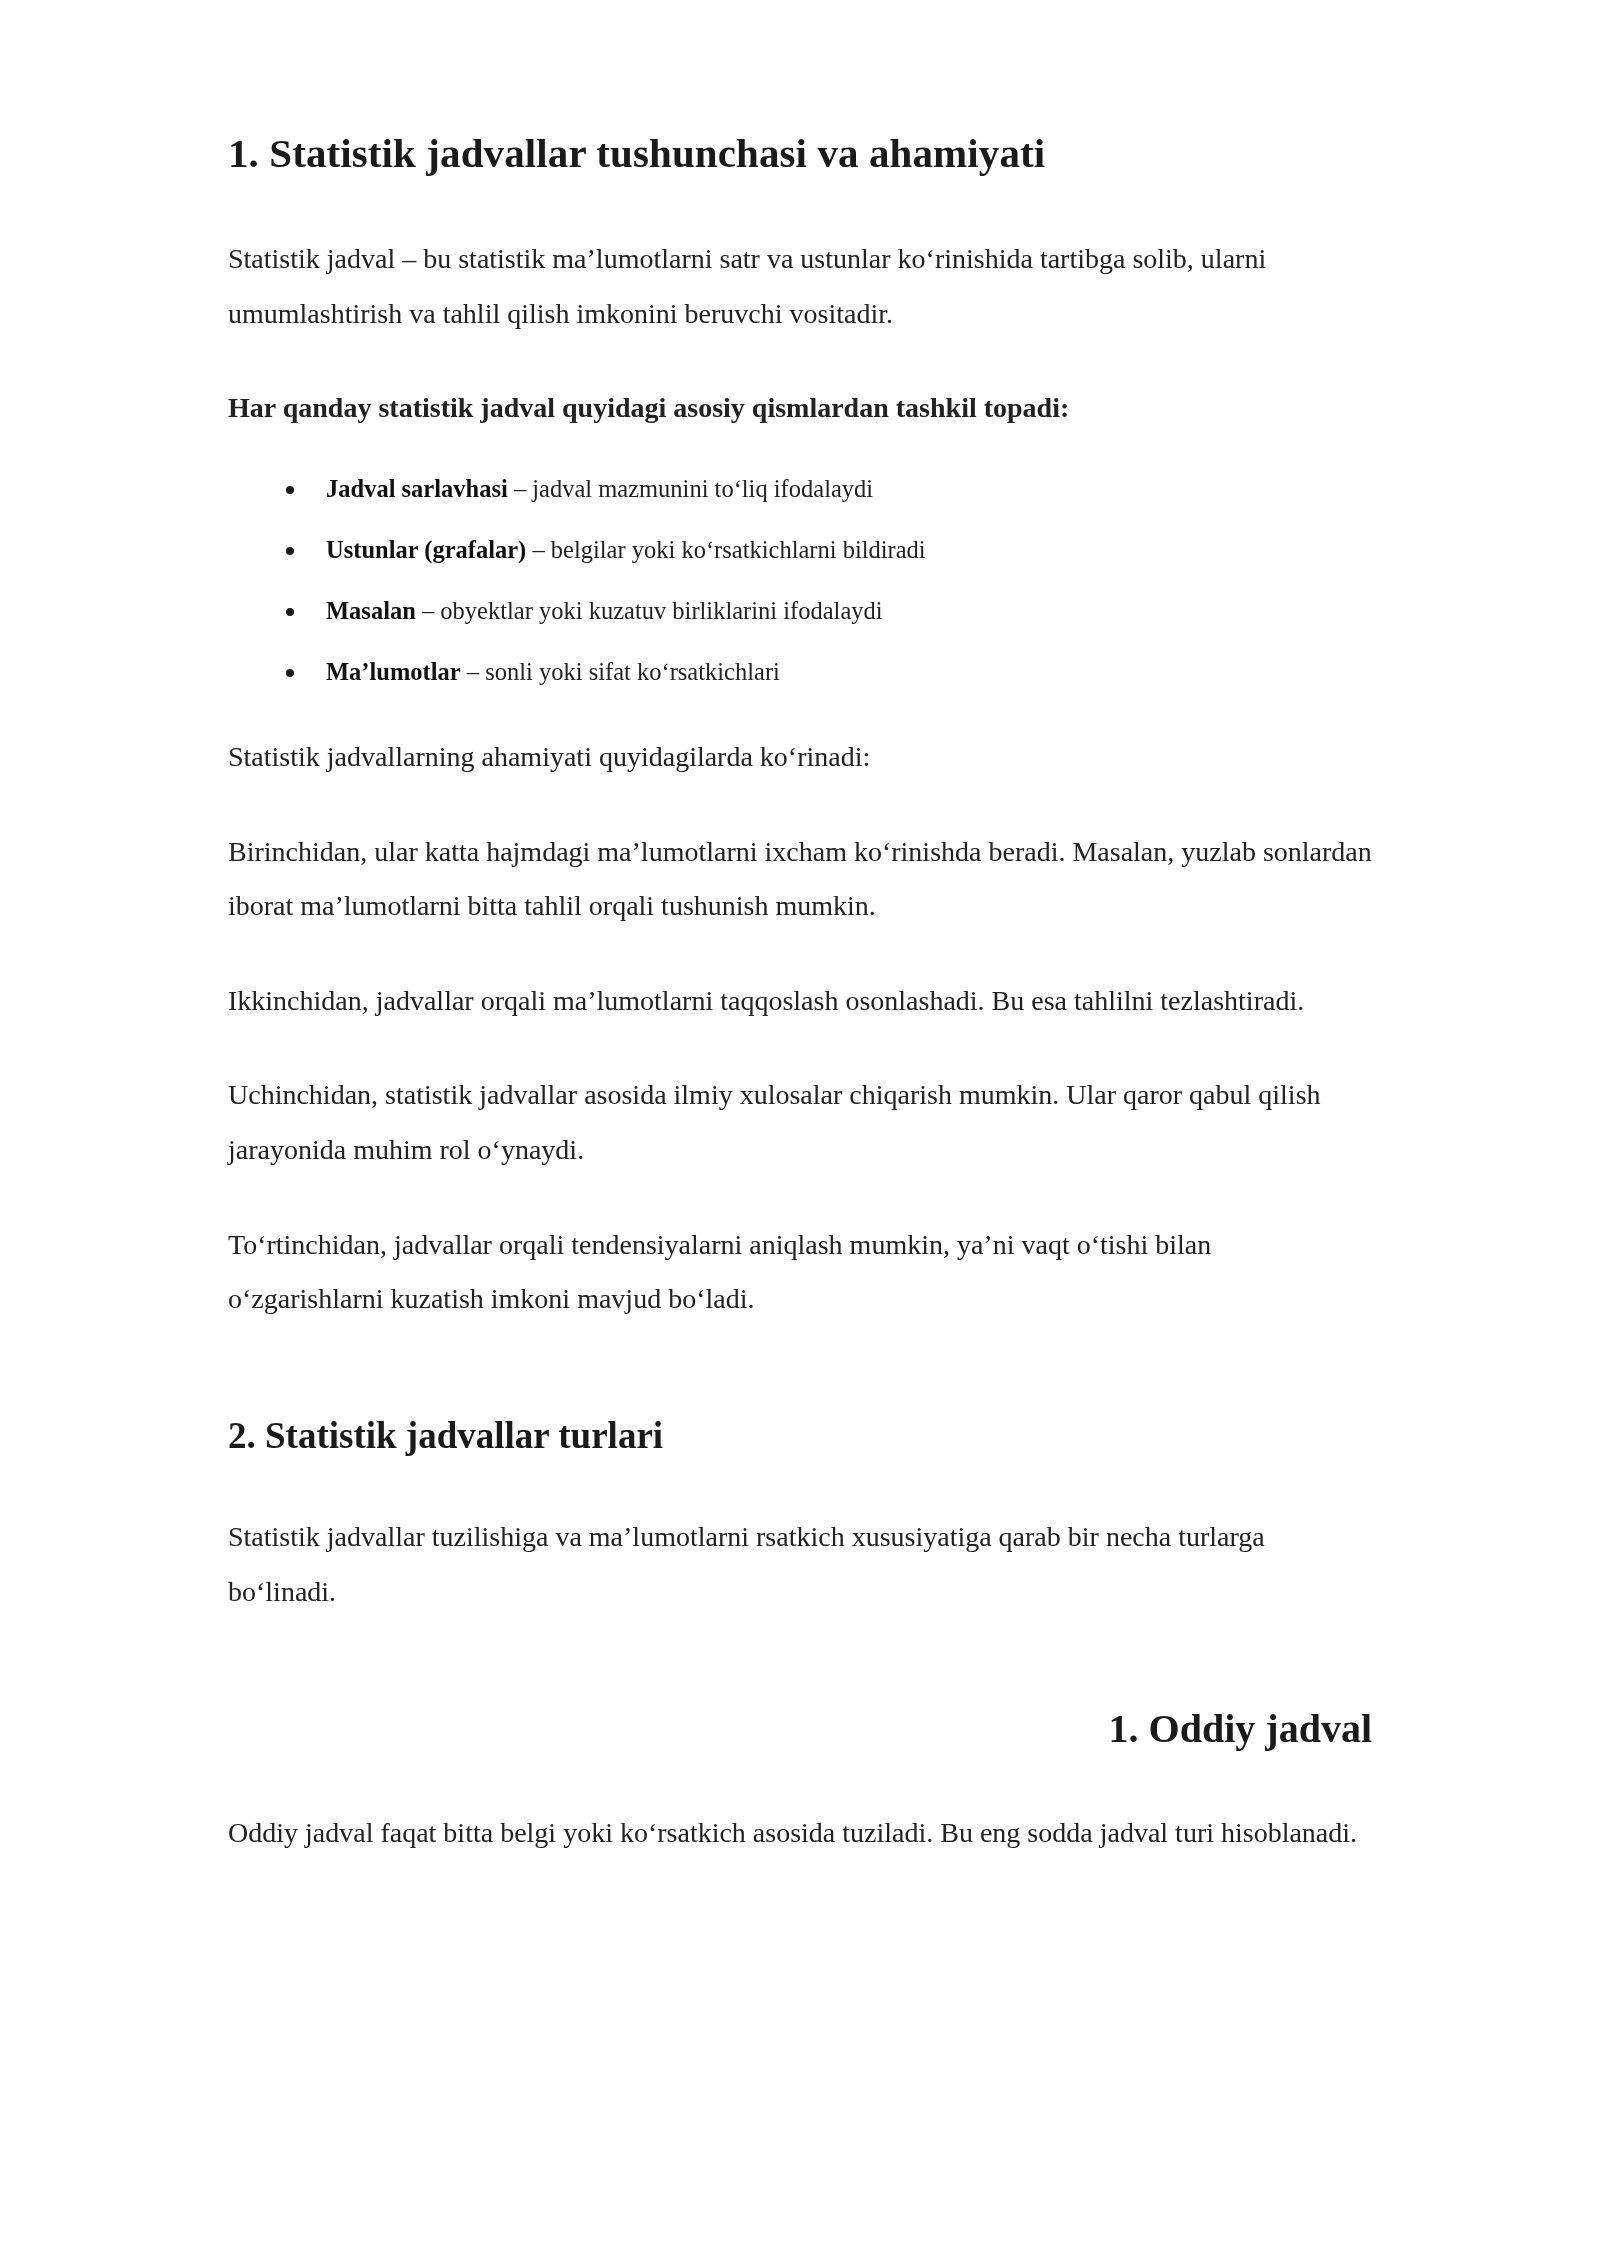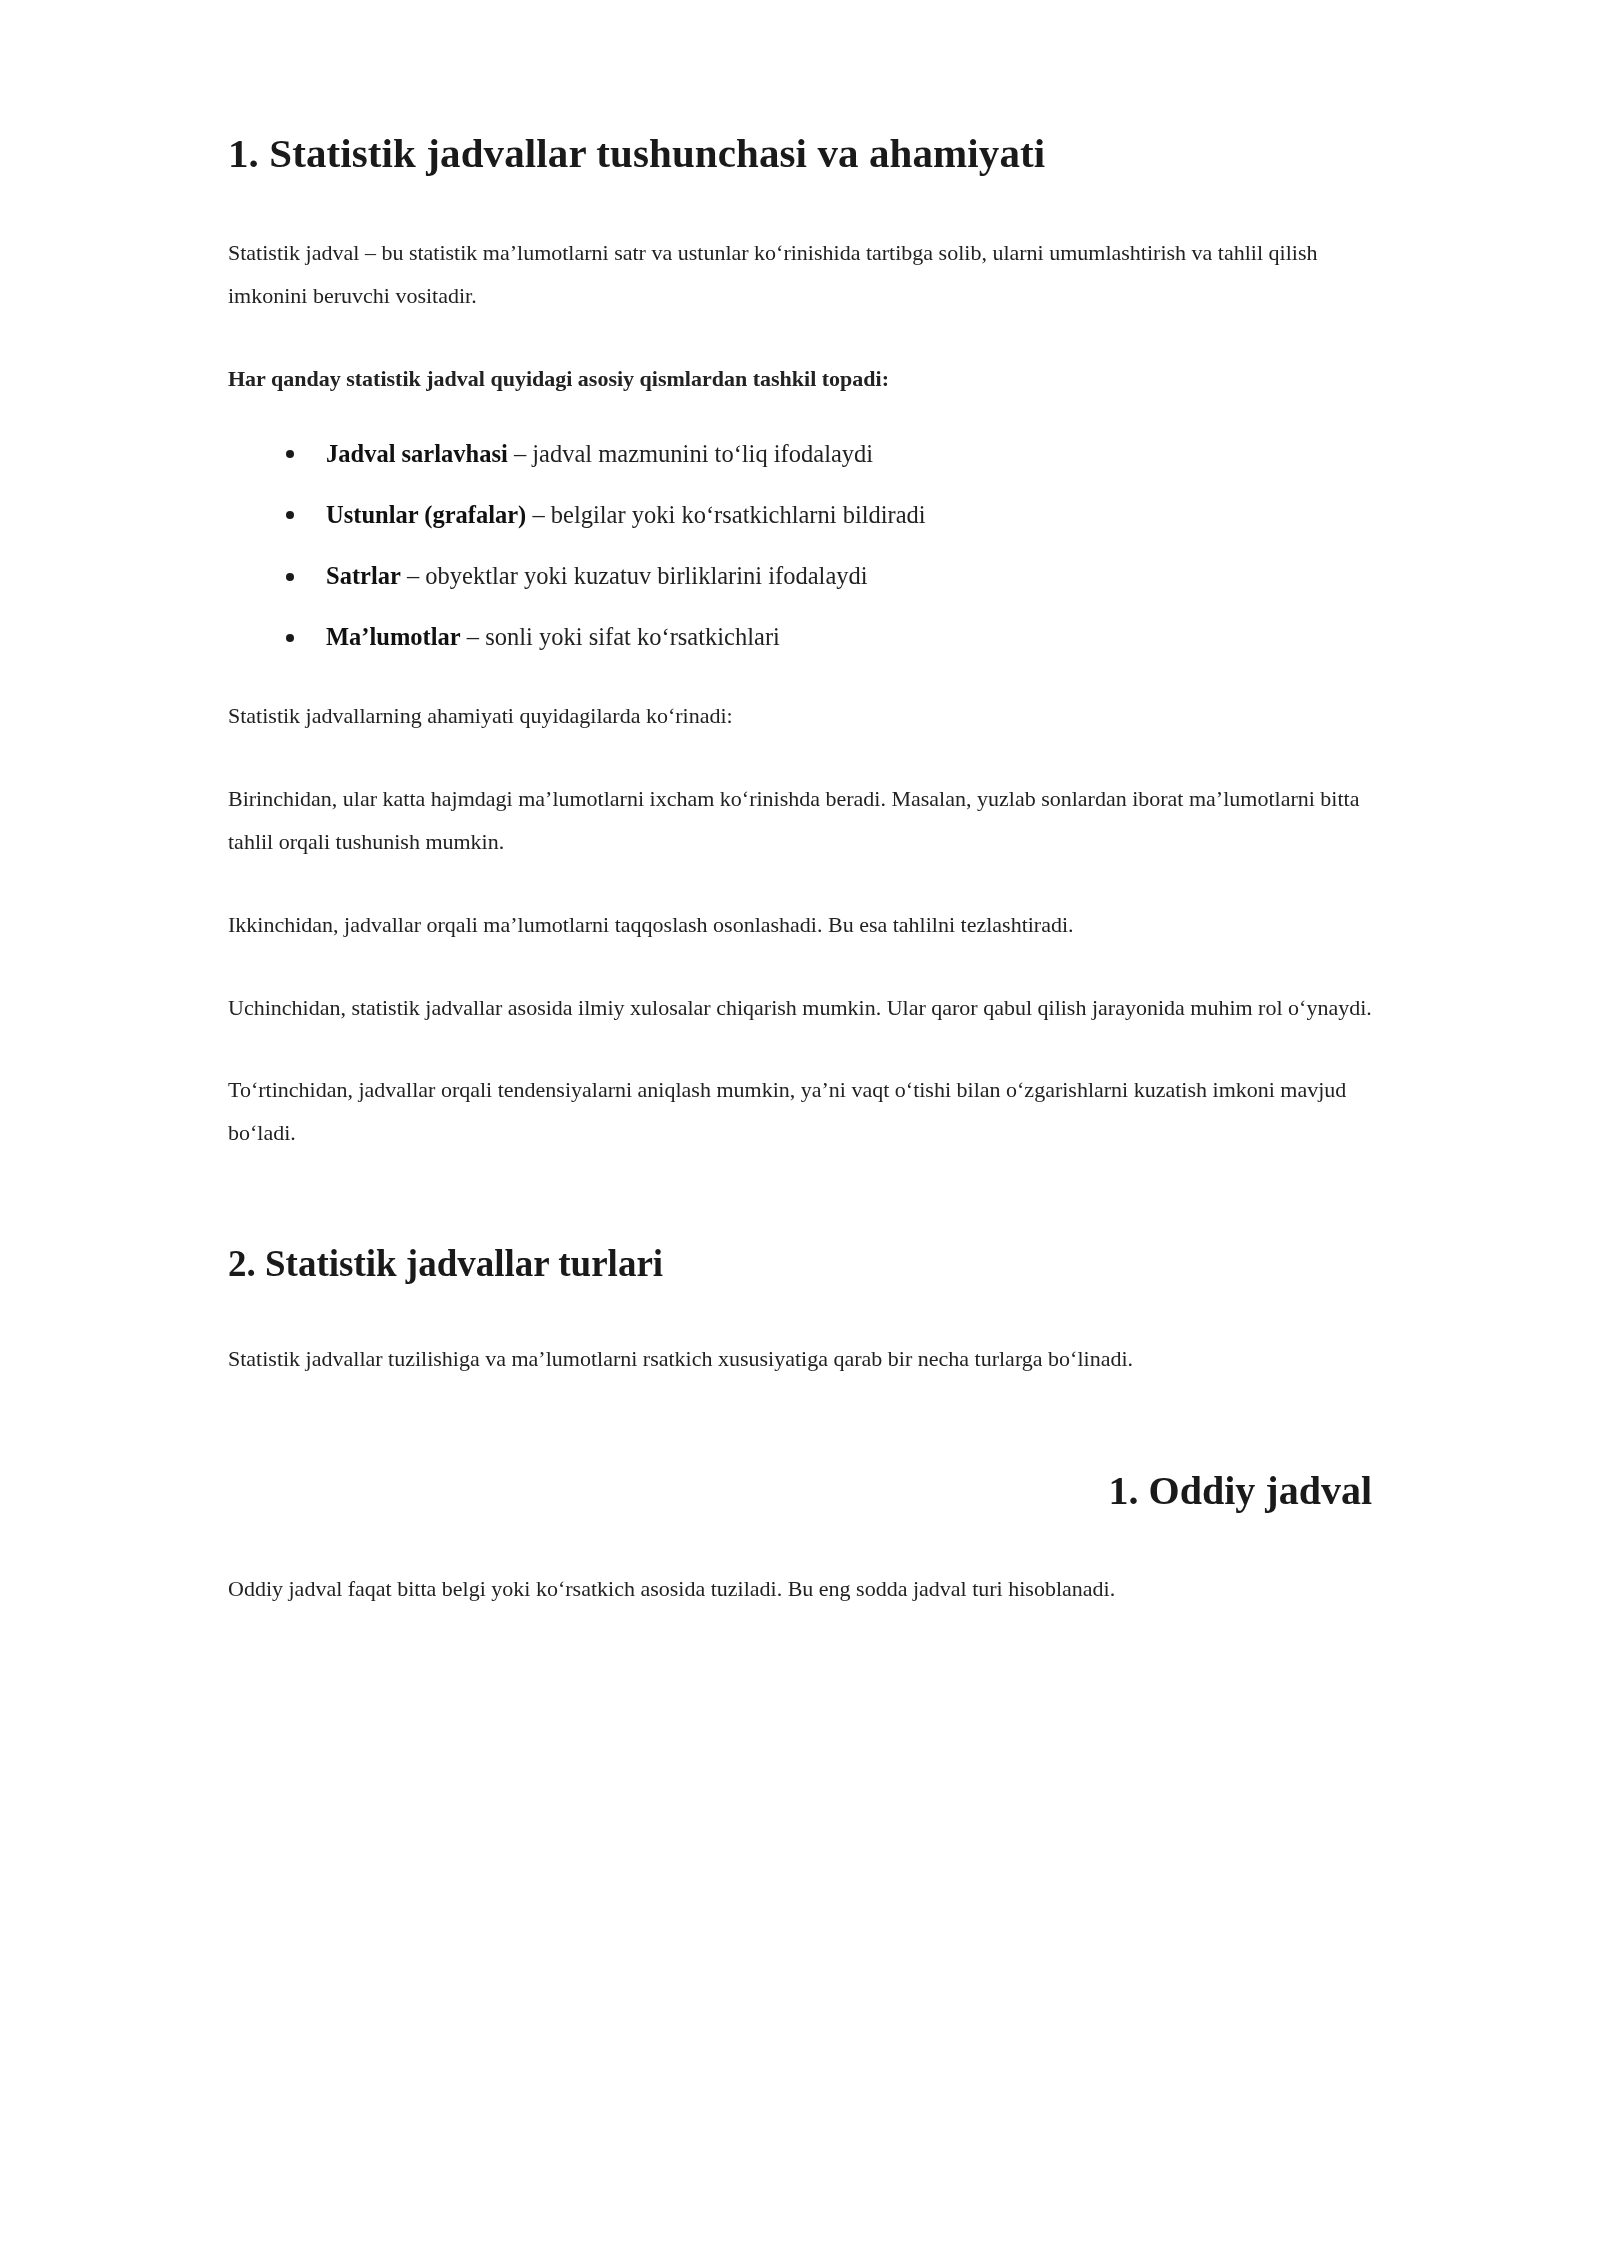--- a/index.html
+++ b/index.html
@@ -63,21 +63,21 @@
   .doc-h3.spaced-top {
     margin-top: 86px;
     text-align: right;
   }
 
   
   .doc-p {
     font-family: "Liberation Serif", "DejaVu Serif", serif;
     font-weight: normal;
     color: #222222;
-    font-size: 22px;
+    font-size: 28px;
     line-height: 1.95;
     margin: 0 0 40px 0;
     text-align: left;
   }
 
   .doc-p.tight {
     margin-bottom: 36px;
     font-weight: bold;
   }
 
@@ -137,21 +137,21 @@
       <li class="doc-list-item">
         <span class="bullet-dot"></span>
         <span class="lead">Jadval sarlavhasi</span><span class="rest"> – jadval mazmunini to‘liq ifodalaydi</span>
       </li>
       <li class="doc-list-item">
         <span class="bullet-dot"></span>
         <span class="lead">Ustunlar (grafalar)</span><span class="rest"> – belgilar yoki ko‘rsatkichlarni bildiradi</span>
       </li>
       <li class="doc-list-item">
         <span class="bullet-dot"></span>
-        <span class="lead">Satrlar</span><span class="rest"> – obyektlar yoki kuzatuv birliklarini ifodalaydi</span>
+        <span class="lead">Masalan</span><span class="rest"> – obyektlar yoki kuzatuv birliklarini ifodalaydi</span>
       </li>
       <li class="doc-list-item">
         <span class="bullet-dot"></span>
         <span class="lead">Ma’lumotlar</span><span class="rest"> – sonli yoki sifat ko‘rsatkichlari</span>
       </li>
     </ul>
 
     <p class="doc-p">Statistik jadvallarning ahamiyati quyidagilarda ko‘rinadi:</p>
 
     <p class="doc-p">Birinchidan, ular katta hajmdagi ma’lumotlarni ixcham ko‘rinishda beradi. Masalan, yuzlab sonlardan iborat ma’lumotlarni bitta tahlil orqali tushunish mumkin.</p>

